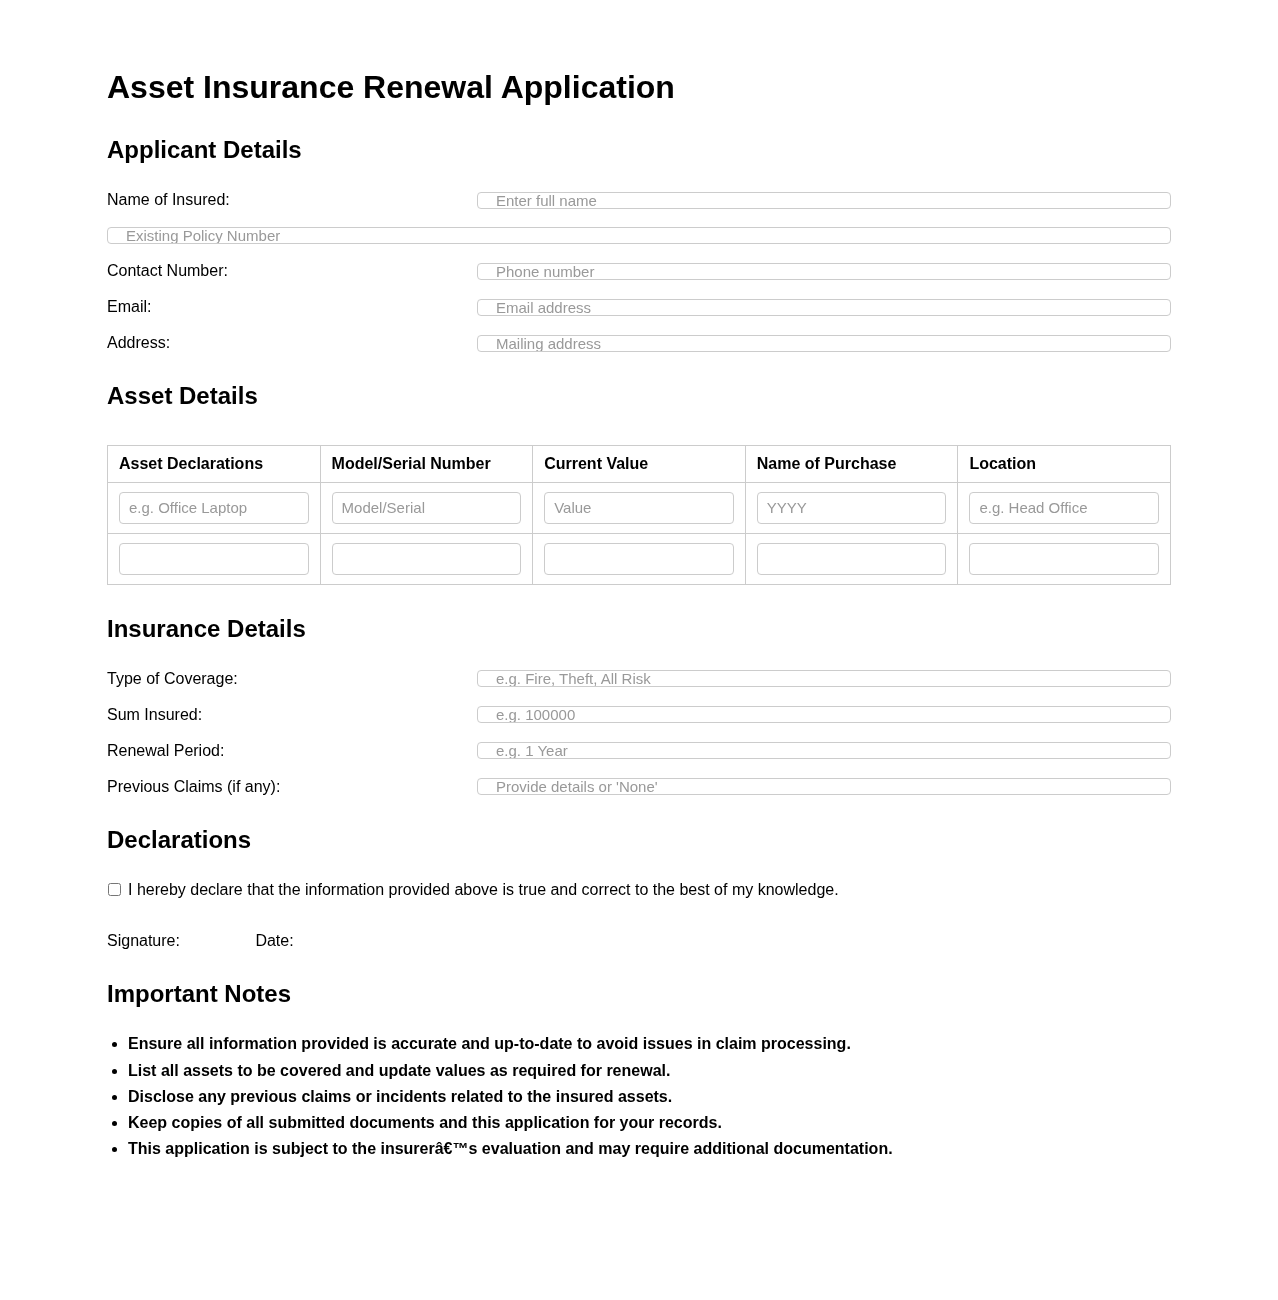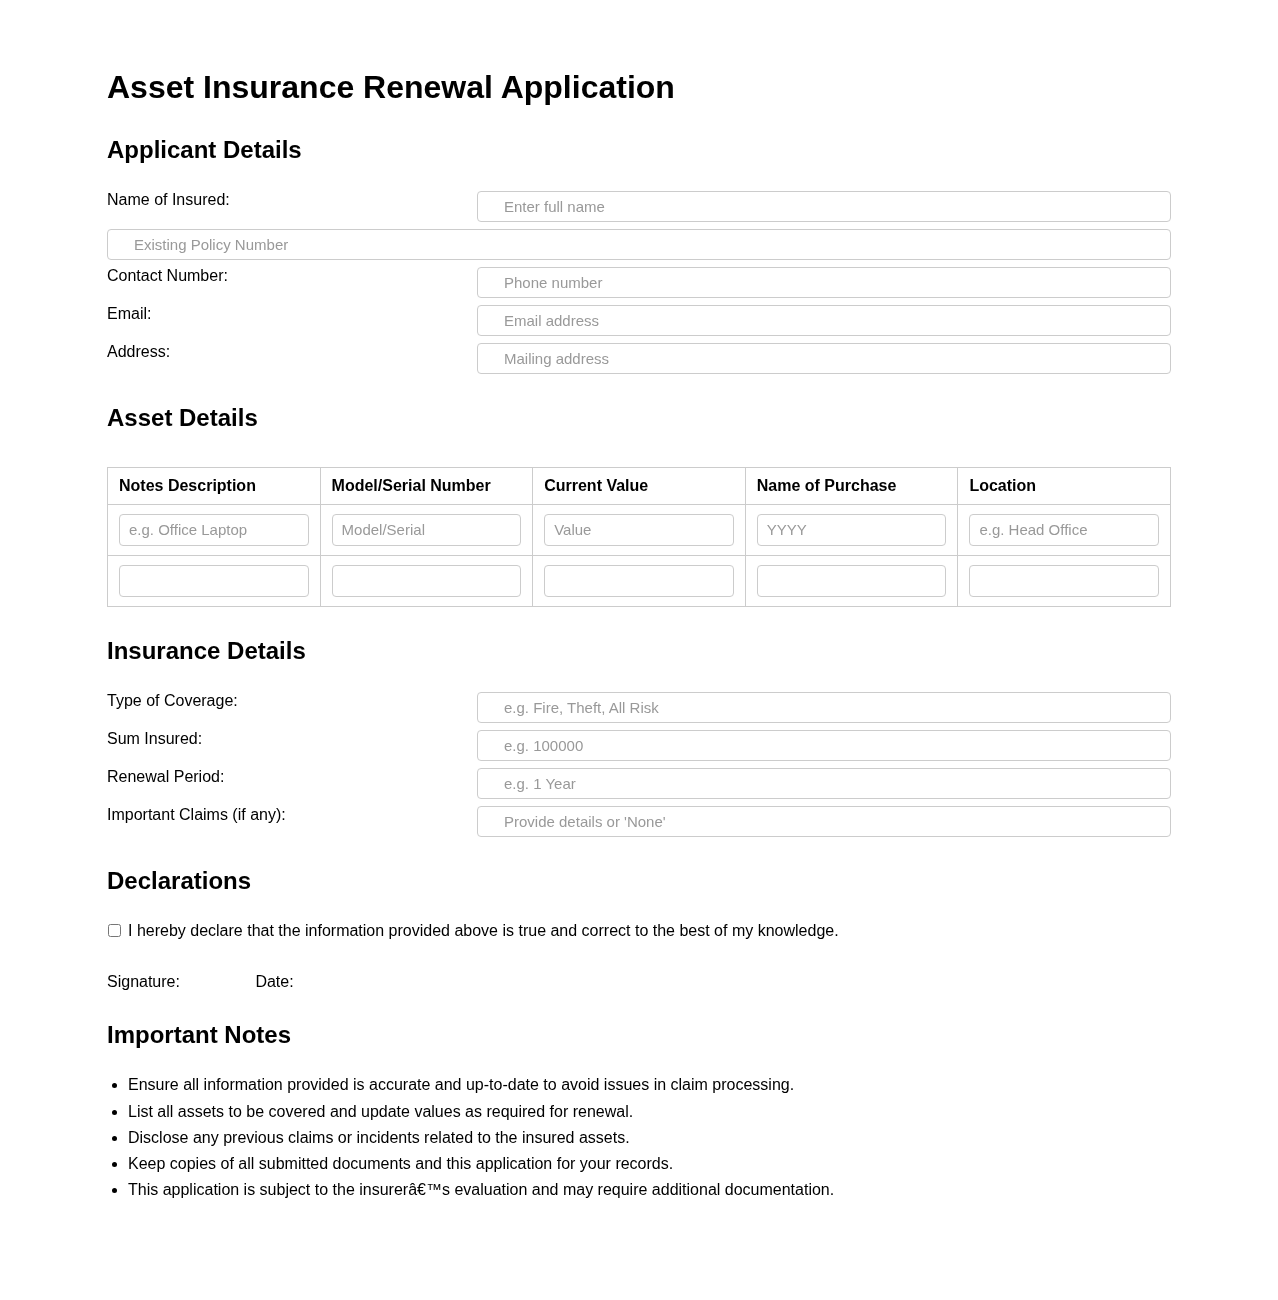--- a/index.html
+++ b/index.html
@@ -23,31 +23,32 @@
     line-height: 1.2;
   }
   h2 {
     font-size: 24px;
     font-weight: bold;
     margin: 30px 0 26px 0;
     line-height: 1.2;
   }
   .form-row {
     display: flex;
-    margin-bottom: 7px;
+    align-items: center;
+    margin-bottom: 18px;
   }
   .form-label {
     width: 370px;
     flex-shrink: 0;
     font-size: 16px;
   }
   .text-input {
     flex: 1;
-    height: 31px;
-    padding: 5px 26px;
+    height: 17px;
+    padding: 5px 18px;
     font-size: 15px;
     font-family: inherit;
     color: #333333;
     border: 1px solid #cccccc;
     border-radius: 4px;
     outline: none;
     background: #ffffff;
   }
   input::placeholder { color: #999999; opacity: 1; }
   table.asset-table {
@@ -89,20 +90,21 @@
     margin: 0 7px 0 1px;
     flex-shrink: 0;
   }
   .sig-row {
     margin-top: 33px;
   }
   .sig-label { margin-right: 71px; }
   ul.notes-list {
     margin: 26px 0 0 0;
     padding-left: 21px;
+    font-weight: bold;
   }
   ul.notes-list li {
     margin-bottom: 7px;
     line-height: 1.2;
   }
 </style>
 </head>
 <body>
 
 <div class="container">
@@ -129,21 +131,21 @@
   <div class="form-row">
     <div class="form-label">Address:</div>
     <input type="text" class="text-input" placeholder="Mailing address" style="">
   </div>
 
   <h2>Asset Details</h2>
 
   <table class="asset-table">
     <thead>
       <tr>
-        <th>Notes Description</th>
+        <th>Asset Declarations</th>
         <th>Model/Serial Number</th>
         <th>Current Value</th>
         <th>Name of Purchase</th>
         <th>Location</th>
       </tr>
     </thead>
     <tbody>
       <tr>
         <td>
           <input type="text" class="cell-input" placeholder="e.g. Office Laptop" style="">
@@ -189,21 +191,21 @@
   </div>
   <div class="form-row">
     <div class="form-label">Sum Insured:</div>
     <input type="text" class="text-input" placeholder="e.g. 100000" style="">
   </div>
   <div class="form-row">
     <div class="form-label">Renewal Period:</div>
     <input type="text" class="text-input" placeholder="e.g. 1 Year" style="">
   </div>
   <div class="form-row">
-    <div class="form-label">Important Claims (if any):</div>
+    <div class="form-label">Previous Claims (if any):</div>
     <input type="text" class="text-input" placeholder="Provide details or 'None'" style="">
   </div>
 
   <h2>Declarations</h2>
 
   <div class="decl-row">
     <input type="checkbox" class="decl-checkbox" style="">
     <span>I hereby declare that the information provided above is true and correct to the best of my knowledge.</span>
   </div>
 

